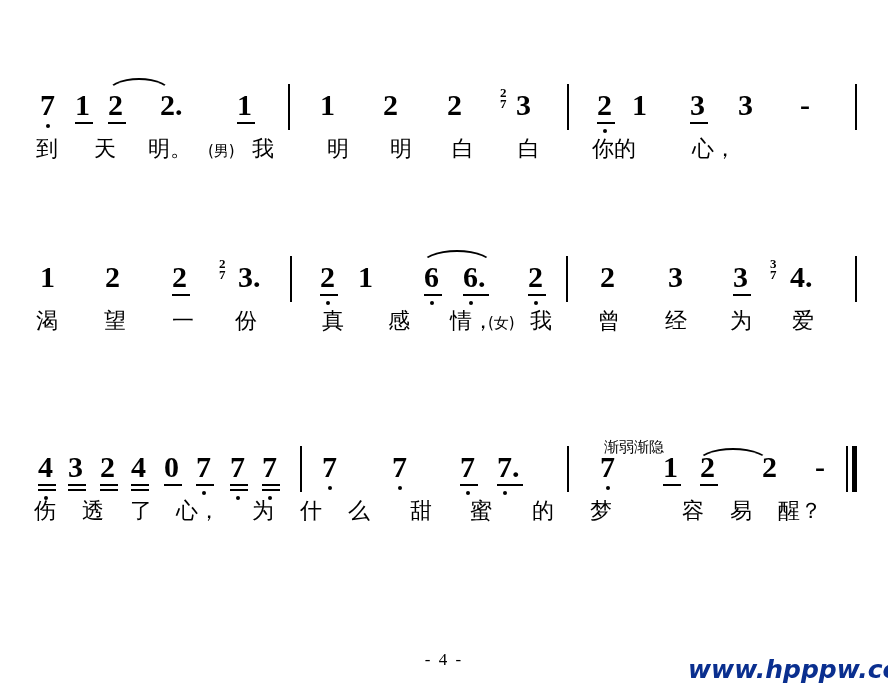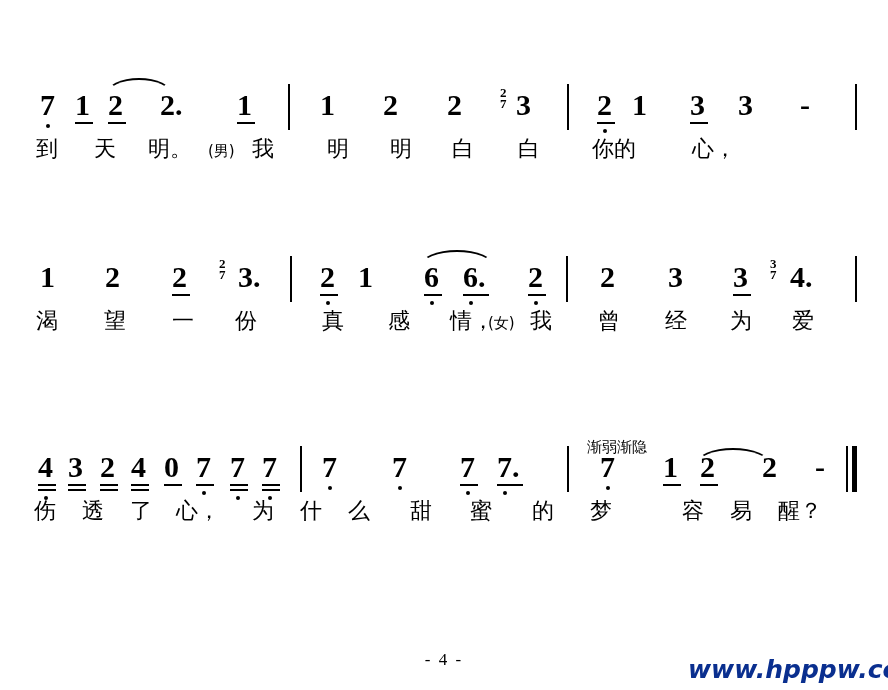--- a/index.html
+++ b/index.html
@@ -282,21 +282,21 @@
         <span class="note" style="left: 700px; top: 0px;">2</span>
         <span class="beam" style="left: 700px; top: 32px; width: 18px;"></span>
         <span class="note" style="left: 762px; top: 0px;">2</span>
         <span class="note" style="left: 815px; top: 0px;">-</span>
       </div>
       <span class="slur" style="left: 696px; top: -4px; width: 70px;"></span>
       <span class="barline" style="left: 300px; top: -6px; height: 46px;"></span>
       <span class="barline" style="left: 567px; top: -6px; height: 46px;"></span>
       <span class="barline final-thin" style="left: 846px; top: -6px; height: 46px;"></span>
       <span class="barline final-thick" style="left: 852px; top: -6px; height: 46px;"></span>
-      <span class="expr-mark" style="left: 587px; top: -14px;">渐弱渐隐</span>
+      <span class="expr-mark" style="left: 604px; top: -14px;">渐弱渐隐</span>
       <span class="lyric" style="left: 34px; top: 48px;">伤</span>
       <span class="lyric" style="left: 82px; top: 48px;">透</span>
       <span class="lyric" style="left: 130px; top: 48px;">了</span>
       <span class="lyric" style="left: 176px; top: 48px;">心，</span>
       <span class="lyric" style="left: 252px; top: 48px;">为</span>
       <span class="lyric" style="left: 300px; top: 48px;">什</span>
       <span class="lyric" style="left: 348px; top: 48px;">么</span>
       <span class="lyric" style="left: 410px; top: 48px;">甜</span>
       <span class="lyric" style="left: 470px; top: 48px;">蜜</span>
       <span class="lyric" style="left: 532px; top: 48px;">的</span>

